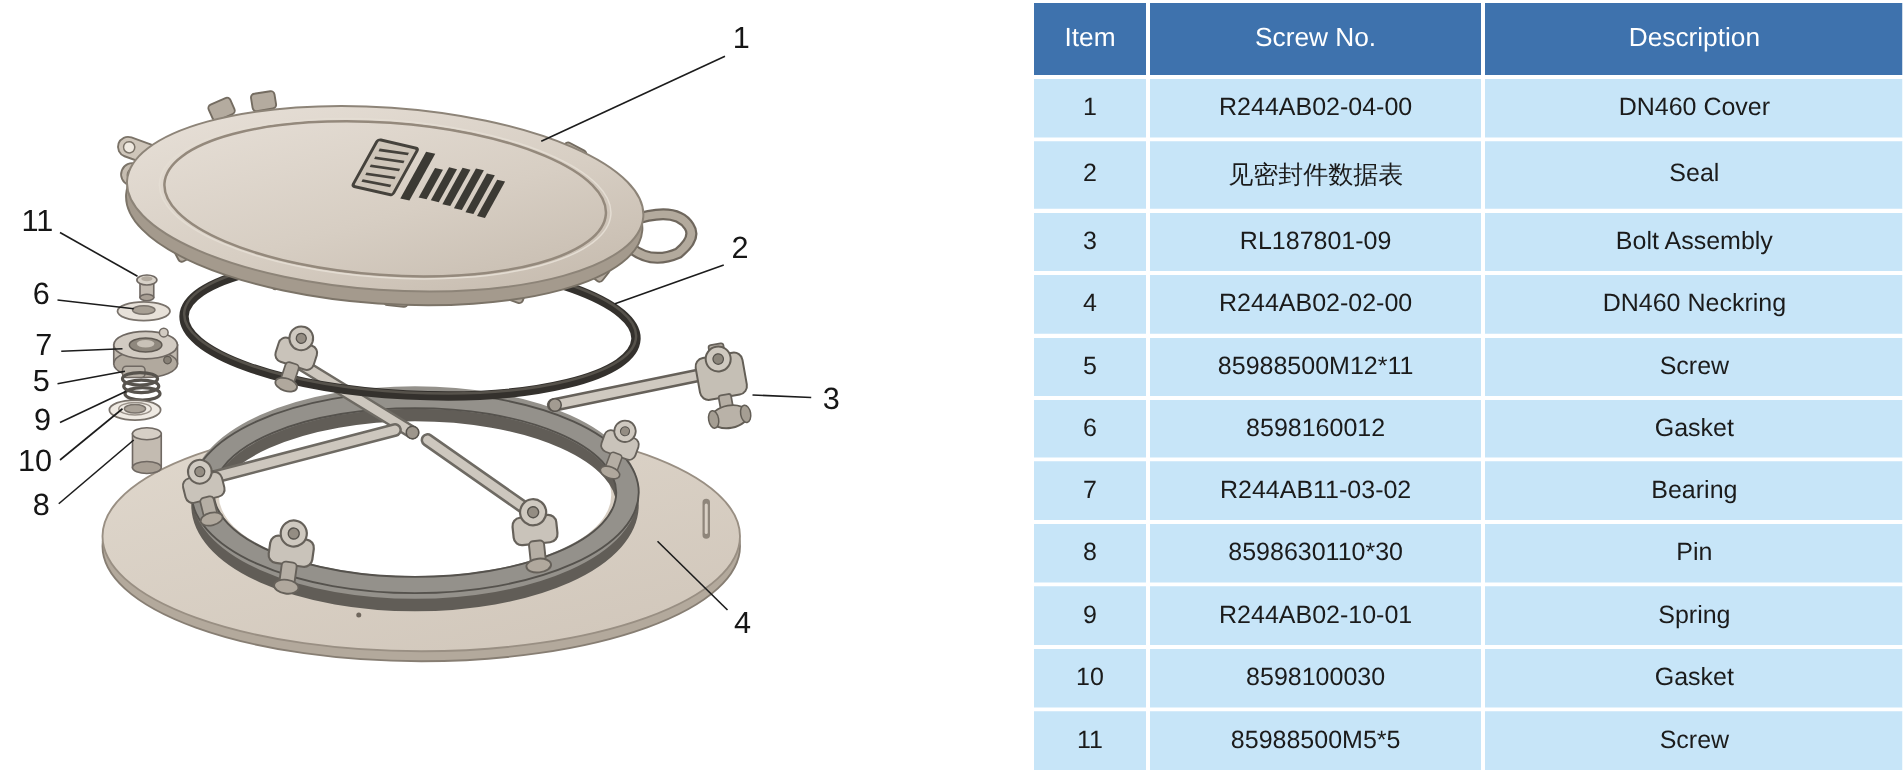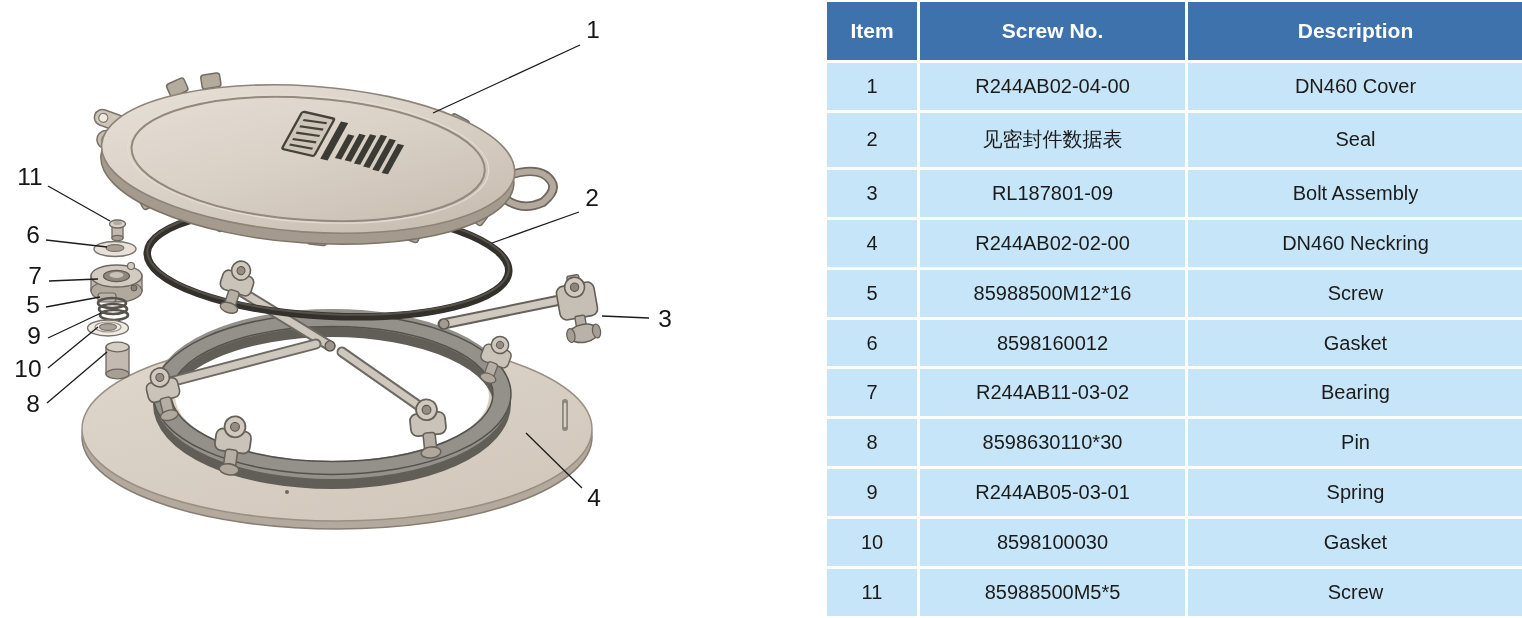--- a/index.html
+++ b/index.html
@@ -6,21 +6,21 @@
   .stage{position:relative;width:1522px;height:618px;overflow:hidden;background:#ffffff;
          font-family:"Liberation Sans", sans-serif;}
   .diagram-svg{position:absolute;left:0;top:0;}
   .callout-text{font-family:"Liberation Sans", sans-serif;font-size:24.5px;fill:#161616;}
   .leader{stroke:#1c1c1c;stroke-width:1.3;fill:none;}
   table.parts-table{position:absolute;left:824px;top:-1px;width:699px;height:620px;
        border-collapse:collapse;table-layout:fixed;}
   table.parts-table th, table.parts-table td{
        border:3px solid #ffffff;text-align:center;vertical-align:middle;
        overflow:hidden;white-space:nowrap;}
-  table.parts-table th{background:#3e72ad;color:#ffffff;font-size:21px;font-weight:700;height:56px;}
+  table.parts-table th{background:#3e72ad;color:#ffffff;font-size:21px;font-weight:400;height:56px;}
   table.parts-table td{background:#c7e5f8;color:#1b1b1b;font-size:20px;font-weight:400;}
   col.c-item{width:93px;} col.c-part{width:268px;} col.c-desc{width:338px;}
 </style>
 </head>
 <body>
 
 <div class="stage">
 
   <svg class="diagram-svg" width="822" height="618" viewBox="0 0 822 618">
     <defs>
@@ -258,41 +258,41 @@
         <td>RL187801-09</td>
         <td>Bolt Assembly</td>
       </tr>
       <tr>
         <td>4</td>
         <td>R244AB02-02-00</td>
         <td>DN460 Neckring</td>
       </tr>
       <tr>
         <td>5</td>
-        <td>85988500M12*16</td>
+        <td>85988500M12*11</td>
         <td>Screw</td>
       </tr>
       <tr>
         <td>6</td>
         <td>8598160012</td>
         <td>Gasket</td>
       </tr>
       <tr>
         <td>7</td>
         <td>R244AB11-03-02</td>
         <td>Bearing</td>
       </tr>
       <tr>
         <td>8</td>
         <td>8598630110*30</td>
         <td>Pin</td>
       </tr>
       <tr>
         <td>9</td>
-        <td>R244AB05-03-01</td>
+        <td>R244AB02-10-01</td>
         <td>Spring</td>
       </tr>
       <tr>
         <td>10</td>
         <td>8598100030</td>
         <td>Gasket</td>
       </tr>
       <tr>
         <td>11</td>
         <td>85988500M5*5</td>

